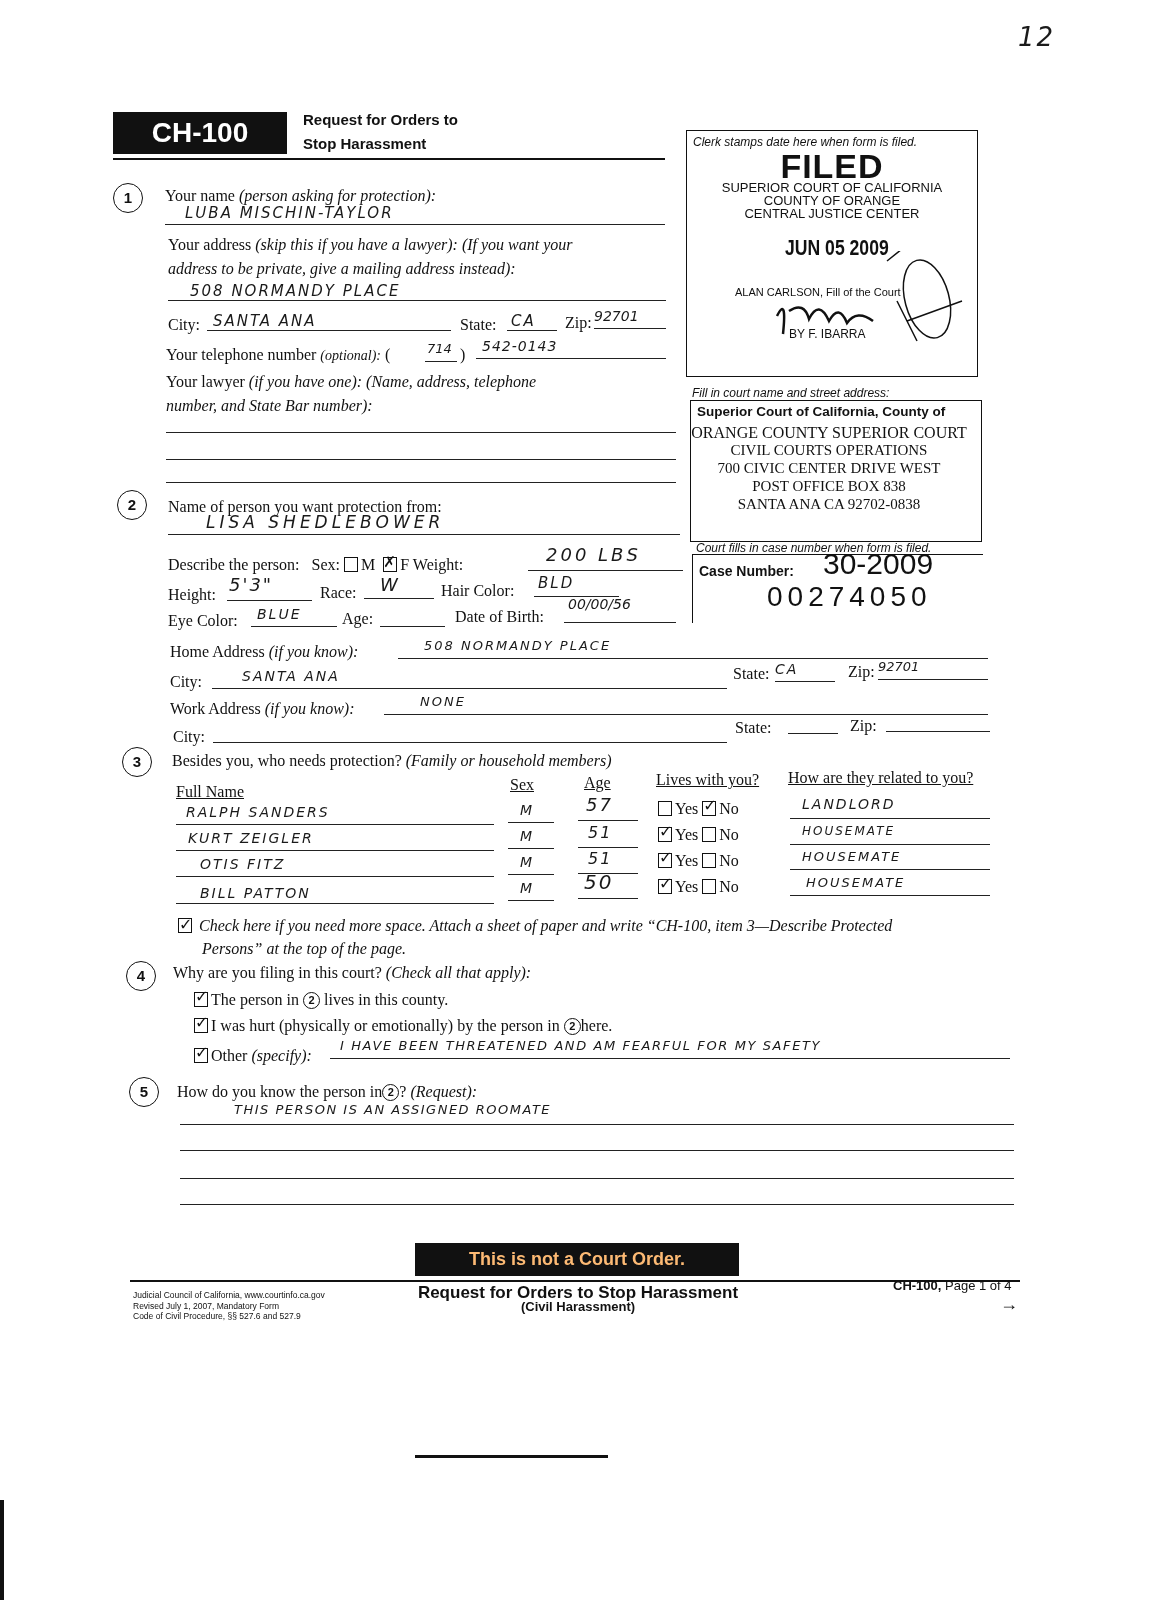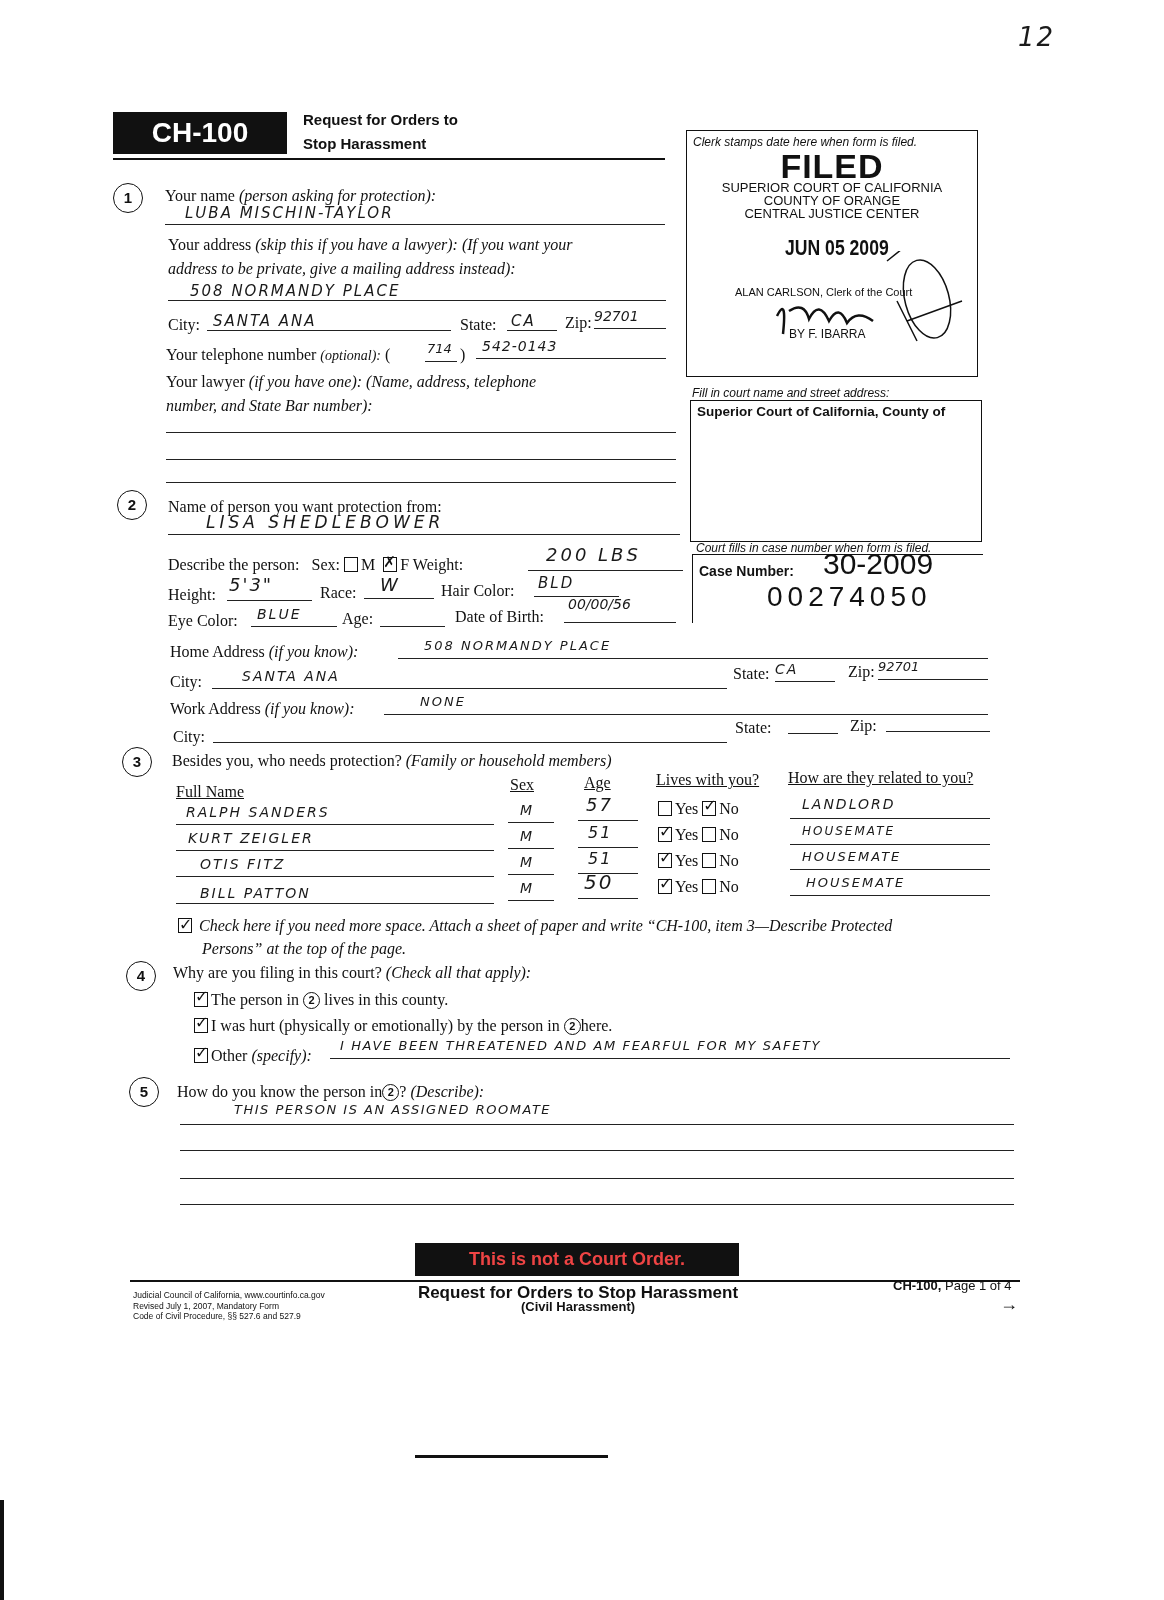--- a/index.html
+++ b/index.html
@@ -35,32 +35,39 @@
 
 <div class="box" style="left:686px;top:130px;width:290px;height:245px;">
   <div class="sans it" style="position:absolute;left:6px;top:4px;font-size:12px;">Clerk stamps date here when form is filed.</div>
   <div class="sans" style="position:absolute;left:0;width:100%;top:50px;text-align:center;font-size:13px;line-height:13px;">
     <div>SUPERIOR COURT OF CALIFORNIA</div>
     <div>COUNTY OF ORANGE</div>
     <div>CENTRAL JUSTICE CENTER</div>
   </div>
   <div class="sans" style="position:absolute;left:0;width:100%;top:16px;text-align:center;font-weight:bold;font-size:34px;letter-spacing:1px;">FILED</div>
   <div class="sans" style="position:absolute;left:98px;top:104px;font-size:22px;font-weight:bold;transform:scaleX(0.8);transform-origin:left;">JUN 05 2009</div>
-  <div class="sans" style="position:absolute;left:48px;top:155px;font-size:11px;">ALAN CARLSON, Clerk of the Court</div>
+  <div class="sans" style="position:absolute;left:48px;top:155px;font-size:11px;">ALAN CARLSON, Fill of the Court</div>
   <div class="sans" style="position:absolute;left:102px;top:196px;font-size:12px;">BY F. IBARRA</div>
   <svg style="position:absolute;left:80px;top:120px;" width="200" height="110">
     <path d="M10 65 q10 -20 6 18 M22 60 q15 -10 20 8 q10 -20 20 2 q10 -18 18 2 q10 -14 26 -2" stroke="#111" stroke-width="2.5" fill="none"></path>
     <ellipse cx="160" cy="48" rx="22" ry="40" stroke="#111" stroke-width="1.5" fill="none" transform="rotate(-15 160 48)"></ellipse>
     <path d="M120 10 l15 -12 M140 70 l55 -20 M150 90 l-20 -40" stroke="#111" stroke-width="1.5" fill="none"></path>
   </svg>
 </div>
 
 <div class="abs sans it" style="left:692px;top:386px;font-size:12px;">Fill in court name and street address:</div>
 <div class="box" style="left:690px;top:400px;width:290px;height:140px;">
   <div class="sans" style="position:absolute;left:6px;top:3px;font-weight:bold;font-size:13.5px;">Superior Court of California, County of</div>
+  <div style="position:absolute;left:-12px;width:300px;top:22px;text-align:center;font-size:16px;line-height:19px;">
+    <div>ORANGE COUNTY SUPERIOR COURT</div>
+    <div style="font-size:15px;line-height:17px">CIVIL COURTS OPERATIONS</div>
+    <div style="font-size:15px;line-height:18px">700 CIVIC CENTER DRIVE WEST</div>
+    <div style="font-size:15px;line-height:18px">POST OFFICE BOX 838</div>
+    <div style="font-size:15px;line-height:18px">SANTA ANA CA 92702-0838</div>
+  </div>
 </div>
 
 <div class="abs sans it" style="left:696px;top:541px;font-size:12px;">Court fills in case number when form is filed.</div>
 <div class="box" style="left:692px;top:554px;width:290px;height:68px;border-right:none;border-bottom:none;">
   <span class="sans" style="position:absolute;left:6px;top:8px;font-weight:bold;font-size:14px;">Case Number:</span>
   <span class="sans" style="position:absolute;left:130px;top:-8px;font-size:30px;">30-2009</span>
   <span class="sans" style="position:absolute;left:74px;top:26px;font-size:28px;letter-spacing:5px;">00274050</span>
 </div>
 
 <div class="circ" style="left:113px;top:183px;">1</div>
@@ -244,29 +251,29 @@
 <div class="circ" style="left:126px;top:961px;">4</div>
 <div class="abs lbl" style="left:173px;top:964px;"><span>Why are you filing in this court?</span> <span class="it">(Check all that apply):</span></div>
 <div class="abs lbl" style="left:194px;top:991px;"><span class="cb checked"></span><span>The person in</span> <span class="smallcirc">2</span> <span>lives in this county.</span></div>
 <div class="abs lbl" style="left:194px;top:1017px;"><span class="cb checked"></span><span>I was hurt (physically or emotionally) by the person in</span> <span class="smallcirc">2</span><span>here.</span></div>
 <div class="abs lbl" style="left:194px;top:1047px;"><span class="cb checked"></span><span>Other</span> <span class="it">(specify):</span></div>
 <div class="line" style="left:330px;top:1038px;width:680px;height:20px;">
     <span class="hand abs" style="left:10px;top:0px;font-size:13px;letter-spacing:1.6px;">I HAVE BEEN THREATENED AND AM FEARFUL FOR MY SAFETY</span>
   </div>
 
 <div class="circ" style="left:129px;top:1077px;">5</div>
-<div class="abs lbl" style="left:177px;top:1083px;"><span>How do you know the person in</span><span class="smallcirc">2</span><span>?</span> <span class="it">(Describe):</span></div>
+<div class="abs lbl" style="left:177px;top:1083px;"><span>How do you know the person in</span><span class="smallcirc">2</span><span>?</span> <span class="it">(Request):</span></div>
 <div class="line" style="left:180px;top:1104px;width:834px;height:20px;">
     <span class="hand abs" style="left:54px;top:-2px;font-size:13px;letter-spacing:1.5px;">THIS PERSON IS AN ASSIGNED ROOMATE</span>
   </div>
 <div class="line" style="left:180px;top:1134px;width:834px;height:16px;"></div>
 <div class="line" style="left:180px;top:1162px;width:834px;height:16px;"></div>
 <div class="line" style="left:180px;top:1188px;width:834px;height:16px;"></div>
 
-<div class="abs sans" style="left:415px;top:1243px;width:324px;height:33px;background:#111;color:#ef4444;font-weight:bold;font-size:18px;line-height:33px;text-align:center;">This is not a Court Order.</div>
+<div class="abs sans" style="left:415px;top:1243px;width:324px;height:33px;background:#111;color:#fdba74;font-weight:bold;font-size:18px;line-height:33px;text-align:center;">This is not a Court Order.</div>
 <div class="abs" style="left:130px;top:1280px;width:890px;border-bottom:2.5px solid #111;"></div>
 <div class="abs sans" style="left:133px;top:1290px;font-size:8.5px;line-height:10.5px;">
   <div>Judicial Council of California, www.courtinfo.ca.gov</div>
   <div>Revised July 1, 2007, Mandatory Form</div>
   <div>Code of Civil Procedure, §§ 527.6 and 527.9</div>
 </div>
 <div class="abs sans" style="left:378px;top:1283px;width:400px;text-align:center;">
   <div style="font-weight:bold;font-size:17px;">Request for Orders to Stop Harassment</div>
   <div style="font-weight:bold;font-size:13px;margin-top:-4px;">(Civil Harassment)</div>
 </div>

